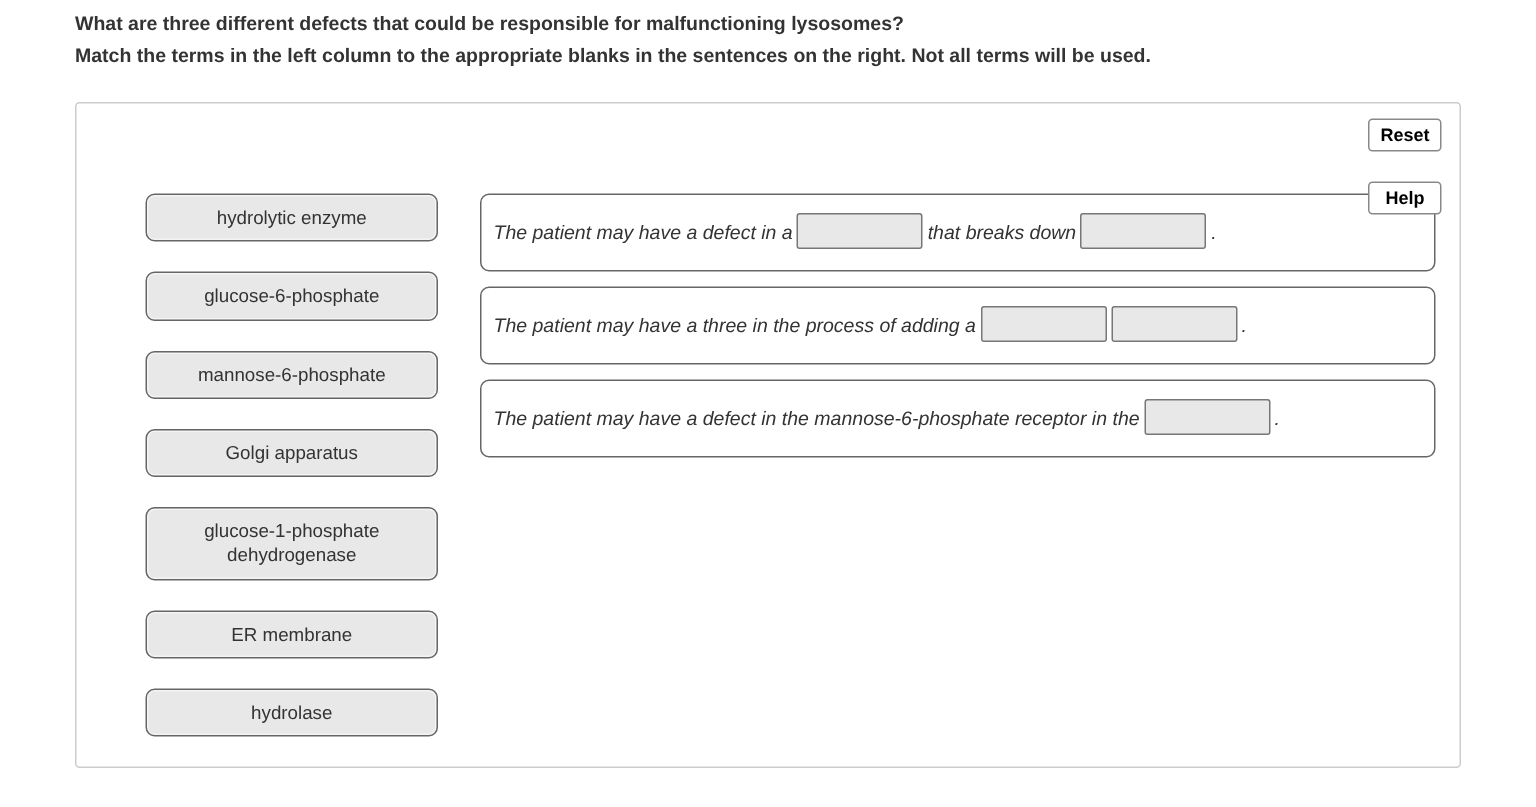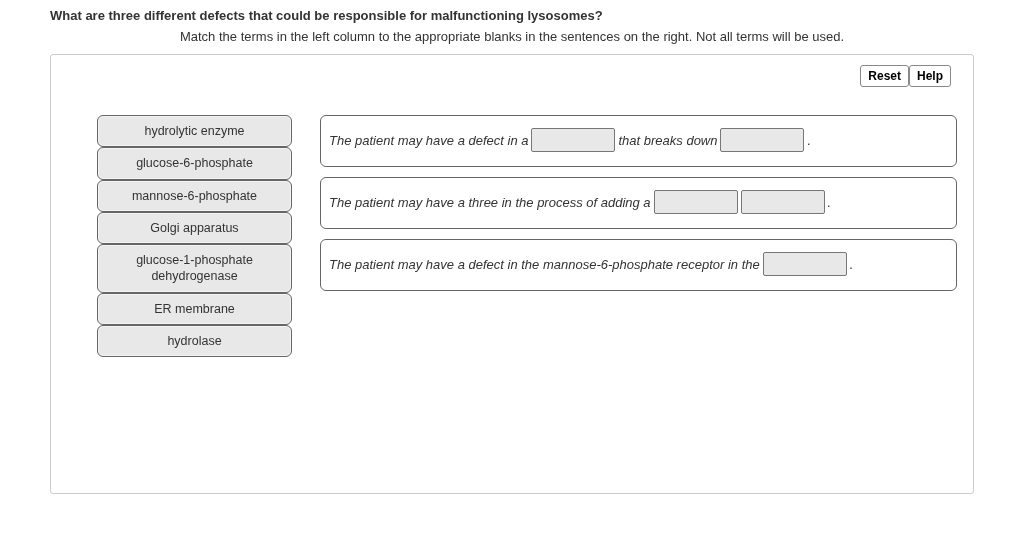--- a/index.html
+++ b/index.html
@@ -5,54 +5,55 @@
   * { box-sizing: border-box; }
   body {
     font-family: Arial, Helvetica, sans-serif;
     font-size: 13px;
     color: #333;
     margin: 0;
     padding: 8px 50px;
     background: #fff;
   }
   .question { margin-bottom: 6px; font-weight: bold; }
-  .instruction { font-weight: normal; margin-bottom: 10px; text-align: center; }
+  .instruction { font-weight: bold; margin-bottom: 24px; }
   .panel {
     border: 1px solid #ccc;
     border-radius: 3px;
     padding: 12px 16px 20px 16px;
     position: relative;
     min-height: 440px;
   }
   .top-buttons {
     position: absolute;
     top: 10px;
-    right: 22px;
+    right: 12px;
     display: flex;
-    gap: 0;
+    gap: 20px;
+    flex-direction: column;
   }
   .btn {
     border: 1px solid #888;
     background: #fff;
     border-radius: 3px;
     padding: 3px 7px;
     font-size: 12px;
     font-weight: bold;
     cursor: pointer;
   }
   .content {
     display: flex;
     gap: 28px;
     margin-top: 48px;
     padding-left: 30px;
   }
   .terms-column {
     display: flex;
     flex-direction: column;
-    gap: 0;
+    gap: 20px;
     width: 195px;
   }
   .term {
     border: 1px solid #666;
     border-radius: 6px;
     background: #e8e8e8;
     text-align: center;
     padding: 7px 4px;
     font-size: 12.5px;
     line-height: 1.3;

